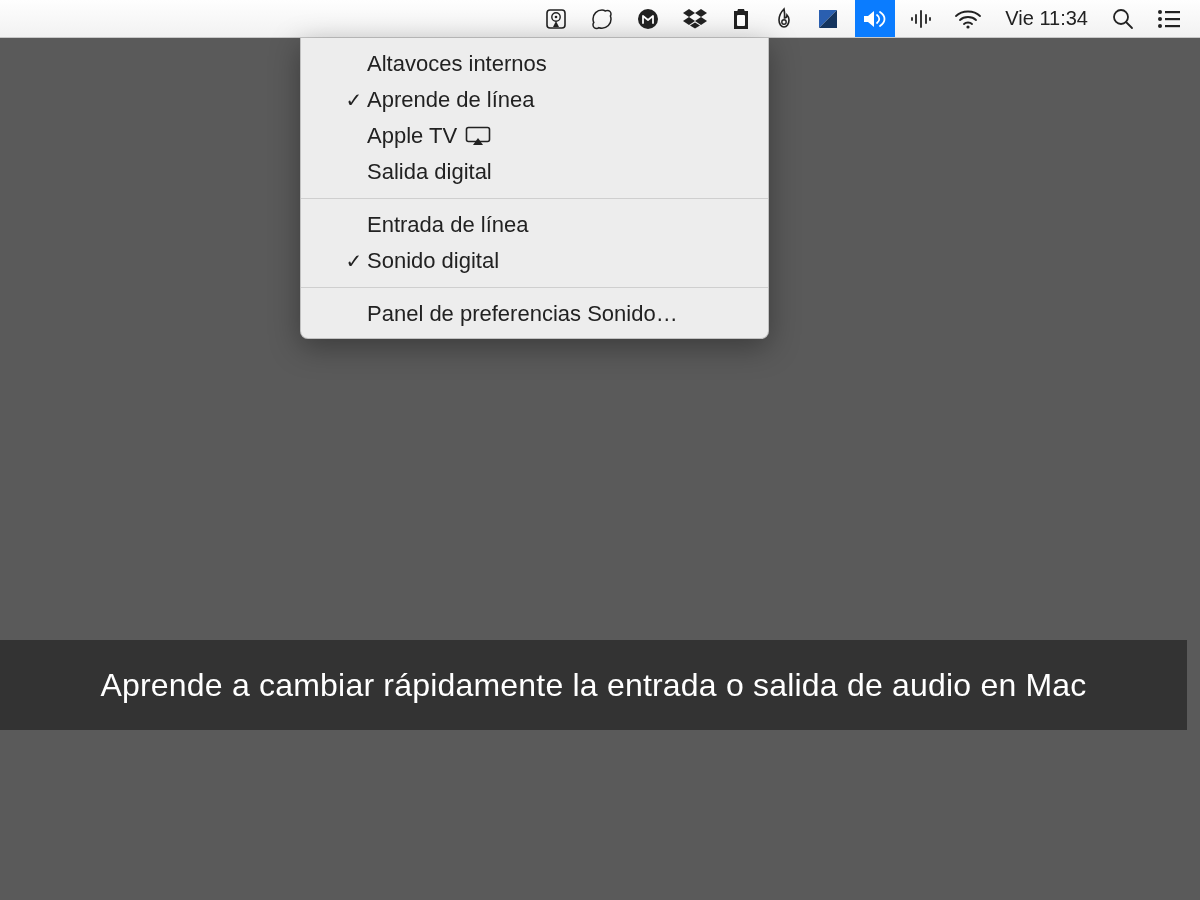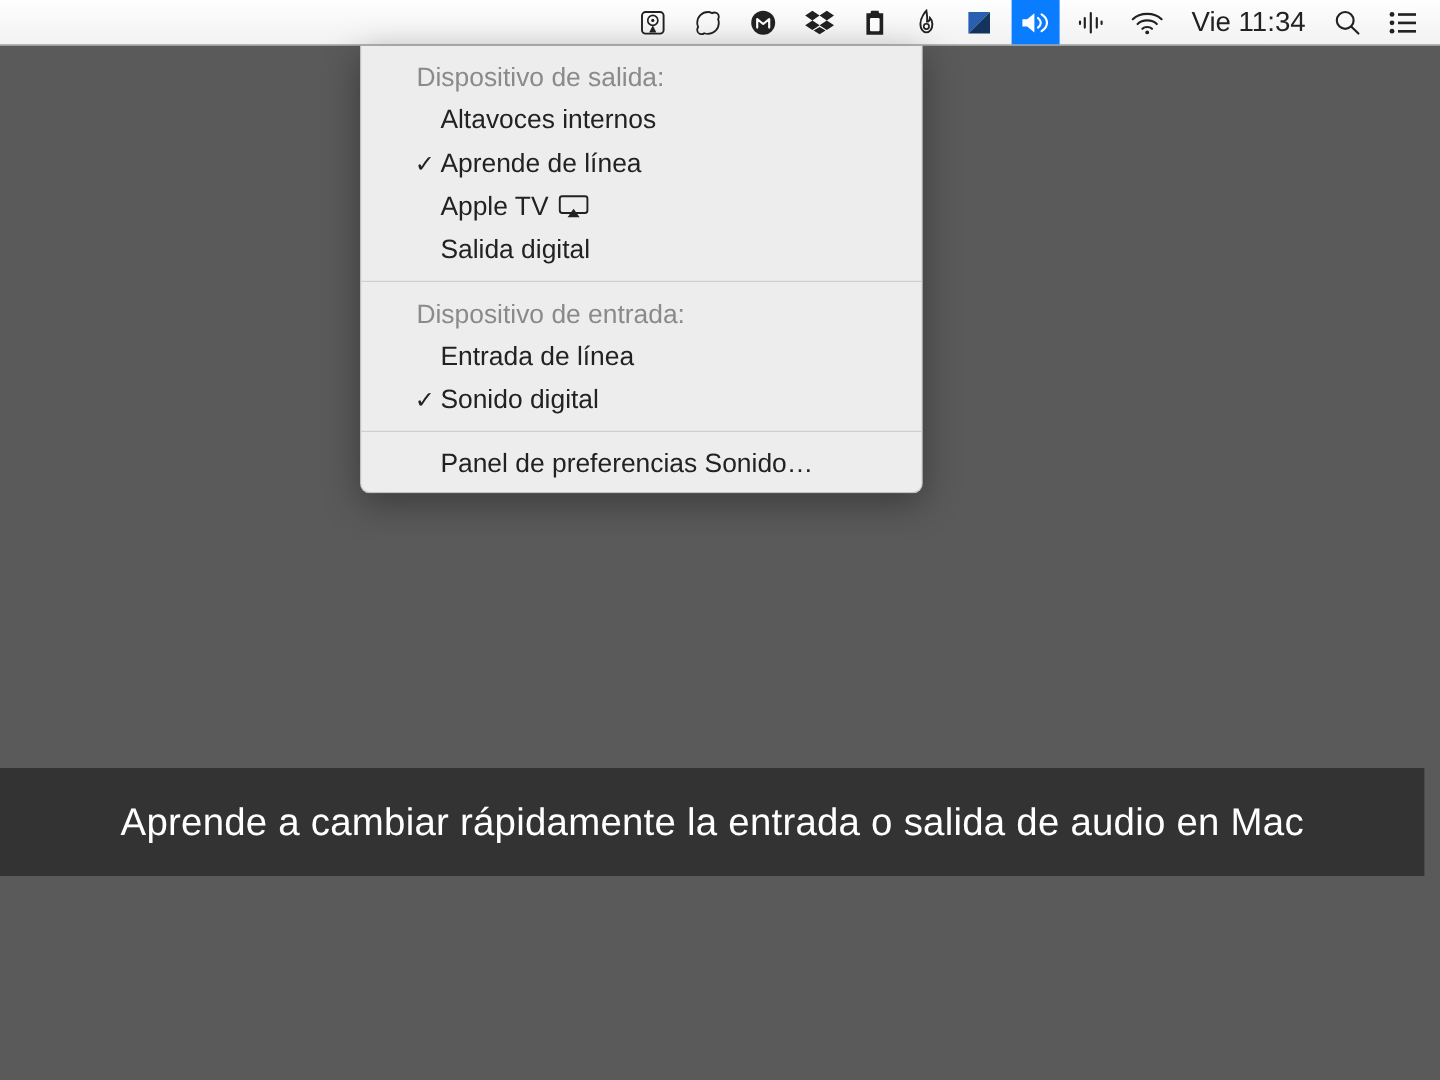--- a/index.html
+++ b/index.html
@@ -30,21 +30,21 @@
       align-items: center;
       justify-content: center;
       height: 100%;
       padding: 0 7px;
     }
     .menubar-item svg { display: block; }
     .menubar-item.active {
       background: #0a7cff;
     }
     .clock {
-      font-size: 23px;
+      font-size: 20px;
       color: #222;
       padding: 0 8px;
     }
     .dropdown {
       position: absolute;
       top: 38px;
       left: 300px;
       width: 469px;
       background: rgba(240,240,240,0.98);
       border: 1px solid rgba(0,0,0,0.18);
@@ -179,21 +179,20 @@
         <rect x="8" y="2" width="15" height="2.2" fill="#222"></rect>
         <circle cx="3" cy="10" r="2" fill="#222"></circle>
         <rect x="8" y="9" width="15" height="2.2" fill="#222"></rect>
         <circle cx="3" cy="17" r="2" fill="#222"></circle>
         <rect x="8" y="16" width="15" height="2.2" fill="#222"></rect>
       </svg>
   </div>
 </div>
 
 <div class="dropdown">
-  <div class="dropdown-section-header">Dispositivo de salida:</div>
 
   <div class="dropdown-item">
     <span class="check-slot"></span>
     <span class="item-label">Altavoces internos</span>
   </div>
   <div class="dropdown-item">
     <span class="check-slot">✓</span>
     <span class="item-label">Aprende de línea</span>
   </div>
   <div class="dropdown-item">
@@ -206,21 +205,20 @@
         </svg>
     </span>
   </div>
   <div class="dropdown-item">
     <span class="check-slot"></span>
     <span class="item-label">Salida digital</span>
   </div>
 
   <div class="dropdown-divider"></div>
 
-  <div class="dropdown-section-header">Dispositivo de entrada:</div>
 
   <div class="dropdown-item">
     <span class="check-slot"></span>
     <span class="item-label">Entrada de línea</span>
   </div>
   <div class="dropdown-item">
     <span class="check-slot">✓</span>
     <span class="item-label">Sonido digital</span>
   </div>
 

